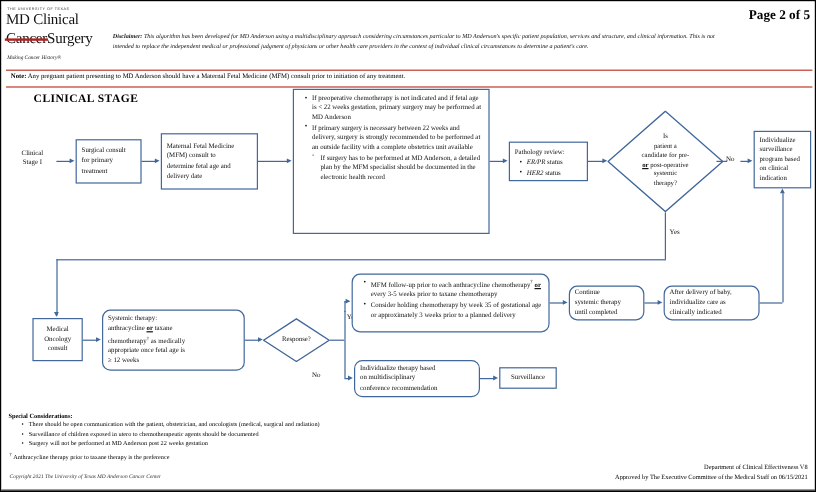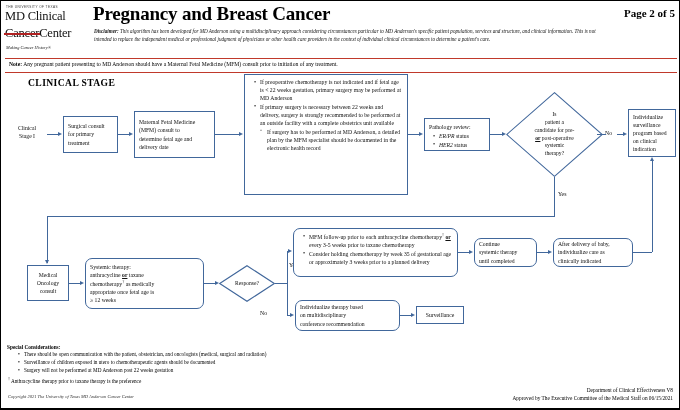--- a/index.html
+++ b/index.html
@@ -78,25 +78,24 @@
   .botrule{position:absolute;left:0;bottom:0;width:680px;height:0;border-top:1px solid #000;}
 </style>
 </head>
 <body>
 
 <div class="page">
 
   <div class="logo">
     <div class="uni">THE UNIVERSITY OF TEXAS</div>
     <div class="mda">MD Clinical</div>
-    <div class="ctr"><span class="strike">Cancer</span><span>Center</span></div>
+    <div class="ctr"><span class="strike">Cancer</span><span>Surgery</span></div>
     <div class="tag">Making Cancer History®</div>
   </div>
 
-  <div class="title">Pregnancy and Breast Cancer</div>
   <div class="pagebox">Page 2 of 5</div>
 
   <div class="disclaimer"><b>Disclaimer:</b><span> This algorithm has been developed for MD Anderson using a multidisciplinary approach considering circumstances particular to MD Anderson's specific patient population, services and structure, and clinical information. This is not intended to replace the independent medical or professional judgment of physicians or other health care providers in the context of individual clinical circumstances to determine a patient's care.</span></div>
 
   <div class="hrule hr1"></div>
   <div class="note"><b>Note:</b><span> Any pregnant patient presenting to MD Anderson should have a Maternal Fetal Medicine (MFM) consult prior to initiation of any treatment.</span></div>
   <div class="hrule hr2"></div>
 
   <div class="stage">CLINICAL STAGE</div>
 

